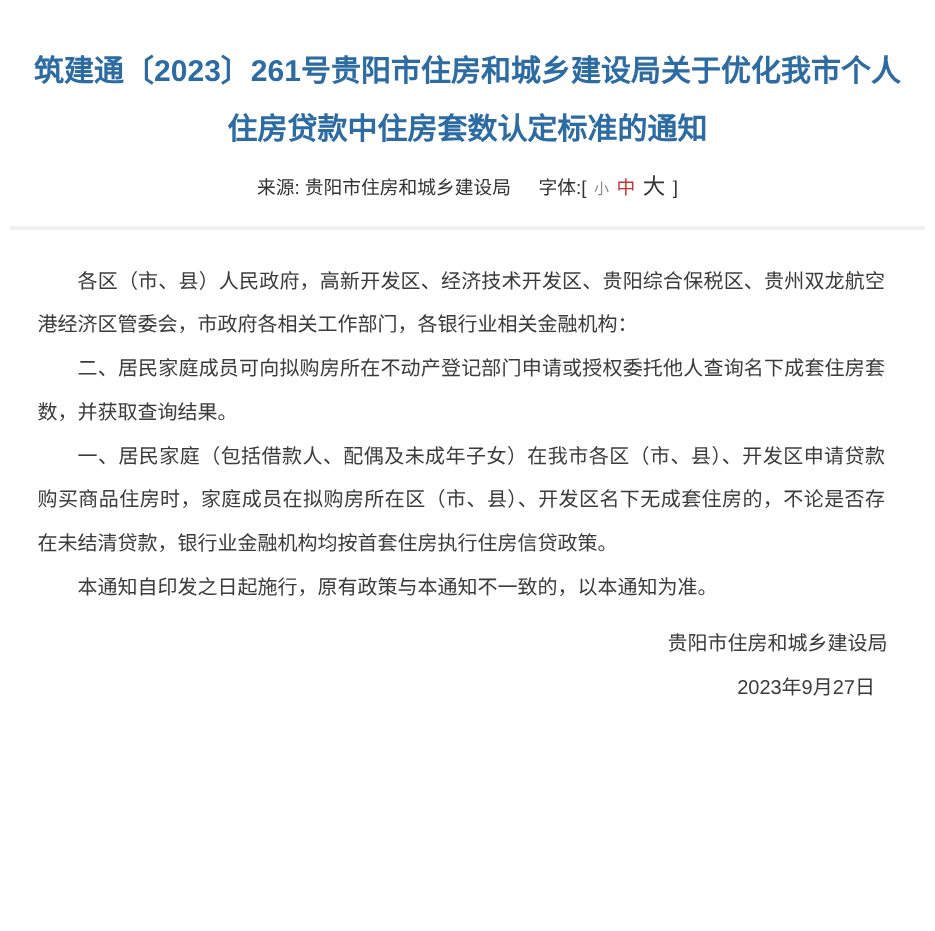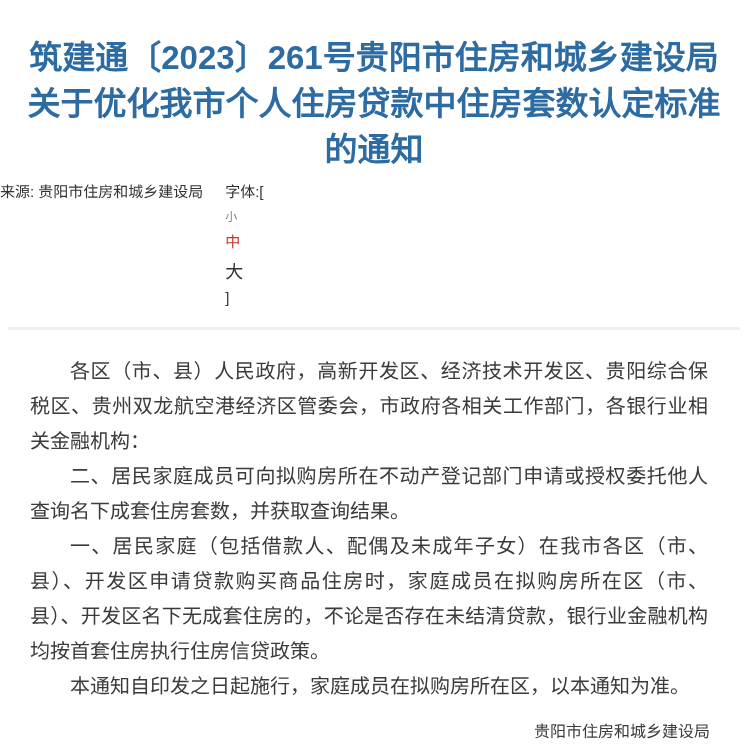--- a/index.html
+++ b/index.html
@@ -11,48 +11,49 @@
     position: relative;
     width: 748px;
     height: 745px;
     overflow: hidden;
     background: #ffffff;
     font-family: "Liberation Sans", sans-serif;
   }
   .article-title {
     margin: 35px 24px 0 24px;
     text-align: center;
-    font-size: 33px;
+    font-size: 24px;
     line-height: 46px;
     font-weight: bold;
     color: #2d6ba3;
   }
   .meta-bar {
     margin-top: 7px;
     display: flex;
+    justify-content: center;
     align-items: baseline;
     gap: 22px;
     font-size: 15px;
     color: #333333;
     white-space: nowrap;
   }
   .meta-item { display: inline-flex; align-items: baseline; gap: 4px; }
-  .font-size-control { display: inline-flex; align-items: baseline; gap: 6px; flex-direction: column; }
+  .font-size-control { display: inline-flex; align-items: baseline; gap: 6px; }
   .font-size-control .bracket { color: #333333; }
   .fs-small  { font-size: 12px; color: #888888; cursor: pointer; }
   .fs-medium { font-size: 15px; color: #cc3333; cursor: pointer; }
   .fs-large  { font-size: 18px; color: #333333; cursor: pointer; }
   .separator {
     height: 3px;
     background: #f0f0f0;
     margin: 21px 8px 0 8px;
   }
   .article-body {
     padding: 24px 40px 0 30px;
-    font-size: 20px;
+    font-size: 16px;
     line-height: 35px;
     color: #3b3b3b;
     text-align: justify;
   }
   .article-body p {
     margin: 0;
     text-indent: 2em;
   }
   .signature {
     margin-top: 10px;
@@ -84,21 +85,21 @@
       <span class="bracket">]</span>
     </span>
   </div>
 
   <div class="separator"></div>
 
   <div class="article-body">
     <p>各区（市、县）人民政府，高新开发区、经济技术开发区、贵阳综合保税区、贵州双龙航空港经济区管委会，市政府各相关工作部门，各银行业相关金融机构：</p>
     <p>二、居民家庭成员可向拟购房所在不动产登记部门申请或授权委托他人查询名下成套住房套数，并获取查询结果。</p>
     <p>一、居民家庭（包括借款人、配偶及未成年子女）在我市各区（市、县）、开发区申请贷款购买商品住房时，家庭成员在拟购房所在区（市、县）、开发区名下无成套住房的，不论是否存在未结清贷款，银行业金融机构均按首套住房执行住房信贷政策。</p>
-    <p>本通知自印发之日起施行，家庭成员在拟购房所在区，以本通知为准。</p>
+    <p>本通知自印发之日起施行，原有政策与本通知不一致的，以本通知为准。</p>
   </div>
 
   <div class="signature">
     <div>贵阳市住房和城乡建设局</div>
     <div><span class="sig-date">2023年9月27日</span></div>
   </div>
 
 </div>
 
 </body></html>

